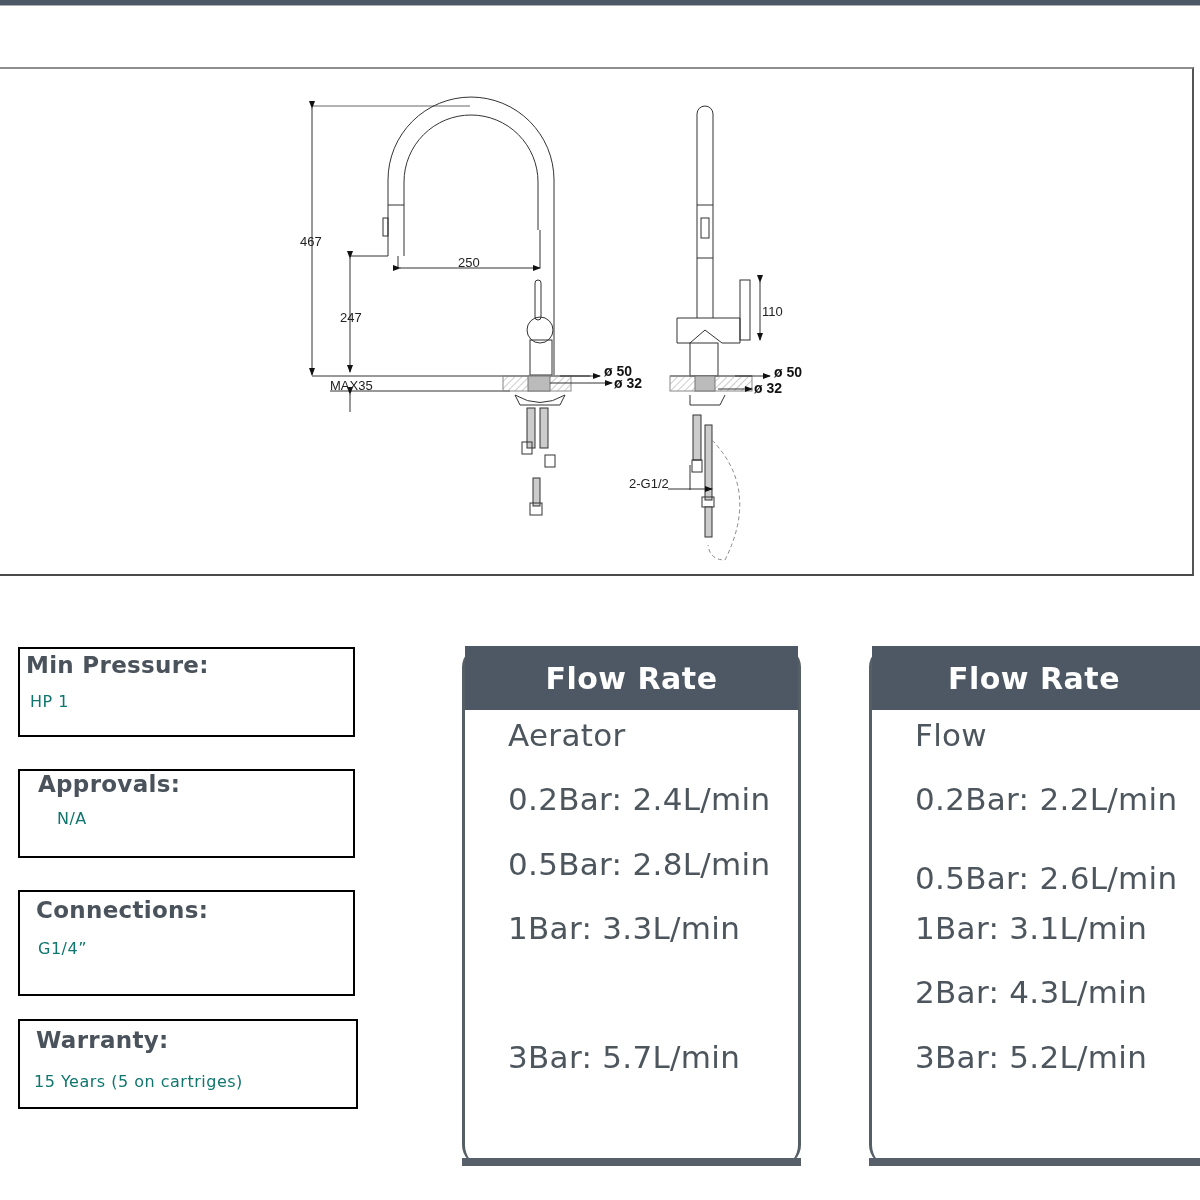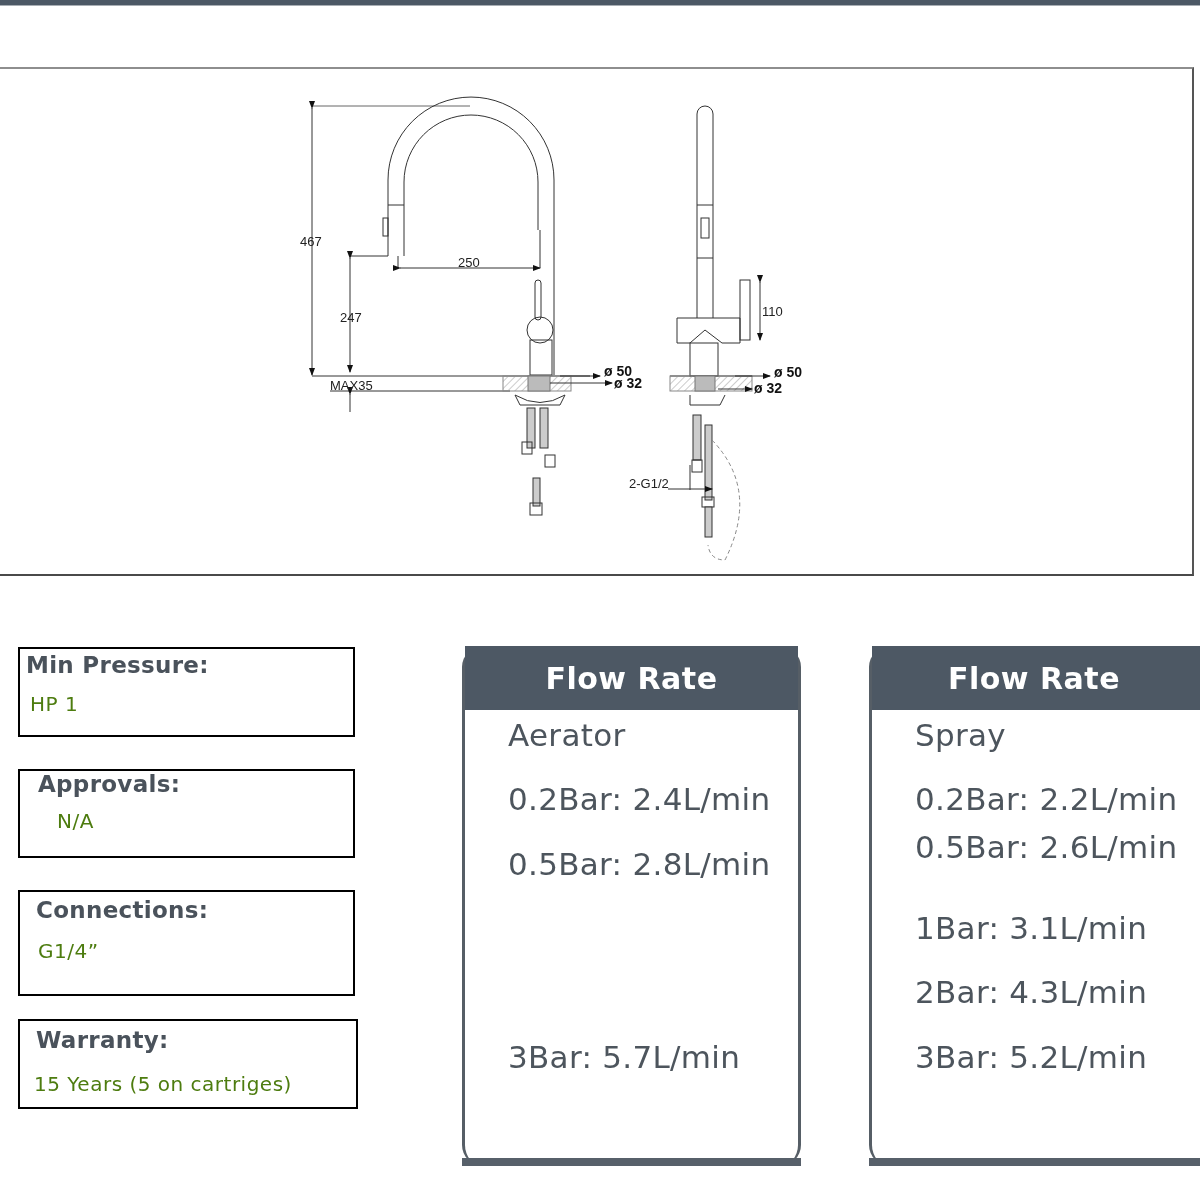--- a/index.html
+++ b/index.html
@@ -5,21 +5,21 @@
   html, body { margin:0; padding:0; }
   body { width:1200px; height:1200px; background:#ffffff; position:relative; overflow:hidden;
          font-family:"DejaVu Sans", sans-serif; color:#4a525b; }
   .topbar { position:absolute; left:0; top:0; width:1200px; height:5px; background:#4c5865; }
   .topbar-shadow { position:absolute; left:0; top:5px; width:1200px; height:1px; background:#a8aeb4; }
   .drawing-frame { position:absolute; left:0; top:67px; width:1192px; height:505px;
          border-top:2px solid #8e8e8e; border-right:2px solid #555; border-bottom:2px solid #4a4a4a; box-sizing:content-box; }
   .drawing { position:absolute; left:0; top:0; width:1200px; height:600px; }
   .spec-box { position:absolute; border:2px solid #000000; box-sizing:border-box; background:#fff; }
   .spec-label { position:absolute; font-weight:bold; font-size:23px; color:#4a525b; letter-spacing:0.3px; }
-  .spec-value { position:absolute; font-size:20px; color:#4d7c0f; letter-spacing:0.5px; }
+  .spec-value { position:absolute; font-size:16px; color:#0f766e; letter-spacing:0.5px; }
   .flow-card { position:absolute; top:646px; box-sizing:border-box; border-left:3px solid #565e66; border-right:3px solid #565e66; background:#fff;border-radius:21px; }
   .flow-header { position:absolute; left:0; top:0; right:0; height:64px; background:#4d5864;
          color:#ffffff; font-weight:bold; font-size:30px; text-align:center; line-height:66px; letter-spacing:0.5px; }
   .flow-footer { position:absolute; left:-3px; right:-3px; bottom:0; height:8px; background:#57606a; }
   .flow-row { position:absolute; left:34px; font-size:31px; color:#4d555d; white-space:nowrap; letter-spacing:0.3px;margin-left:9px; }
   .dim { font-family:"Liberation Sans", sans-serif; font-size:13px; fill:#222; }
   .dimb { font-family:"Liberation Sans", sans-serif; font-size:14px; font-weight:bold; fill:#111; }
 </style>
 </head>
 <body>
@@ -129,26 +129,27 @@
 <div class="spec-box" style="left:18px;top:1019px;width:340px;height:90px;">
   <span class="spec-label" style="left:16px;top:6px;">Warranty:</span>
   <span class="spec-value" style="left:14px;top:51px;">15 Years (5 on cartriges)</span>
 </div>
 
 <div class="flow-card" style="left:462px;width:339px;height:520px;">
   <div class="flow-header">Flow Rate</div>
   <div class="flow-row" style="top:71px;">Aerator</div>
   <div class="flow-row" style="top:135px;">0.2Bar: 2.4L/min</div>
   <div class="flow-row" style="top:200px;text-align:right;">0.5Bar: 2.8L/min</div>
+  <div class="flow-row" style="top:264px;">1Bar: 3.3L/min</div>
   <div class="flow-row" style="top:393px;">3Bar: 5.7L/min</div>
   <div class="flow-footer"></div>
 </div>
 
 <div class="flow-card" style="left:869px;width:340px;height:520px;">
   <div class="flow-header" style="padding-right:10px;">Flow Rate</div>
-  <div class="flow-row" style="top:71px;">Spray</div>
+  <div class="flow-row" style="top:71px;">Flow</div>
   <div class="flow-row" style="top:135px;">0.2Bar: 2.2L/min</div>
-  <div class="flow-row" style="top:183px;">0.5Bar: 2.6L/min</div>
+  <div class="flow-row" style="top:214px;">0.5Bar: 2.6L/min</div>
   <div class="flow-row" style="top:264px;">1Bar: 3.1L/min</div>
   <div class="flow-row" style="top:328px;">2Bar: 4.3L/min</div>
   <div class="flow-row" style="top:393px;">3Bar: 5.2L/min</div>
   <div class="flow-footer"></div>
 </div>
 
 </body></html>

